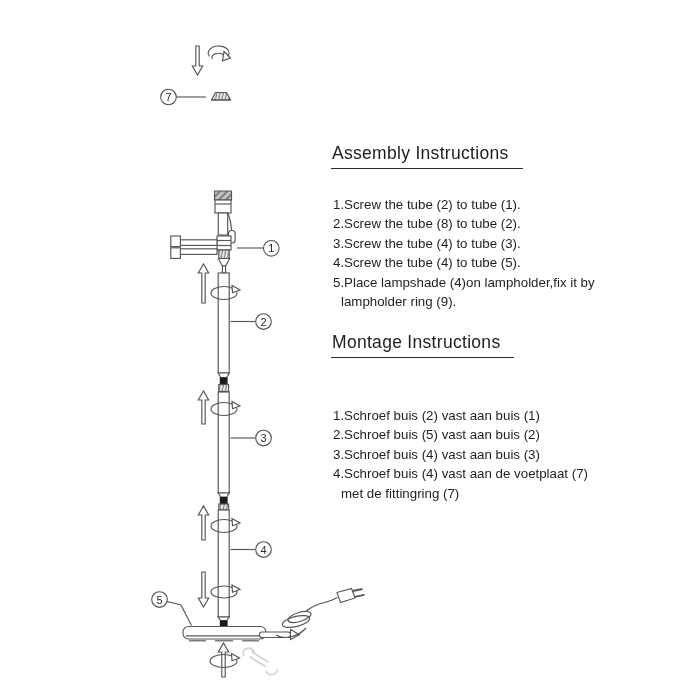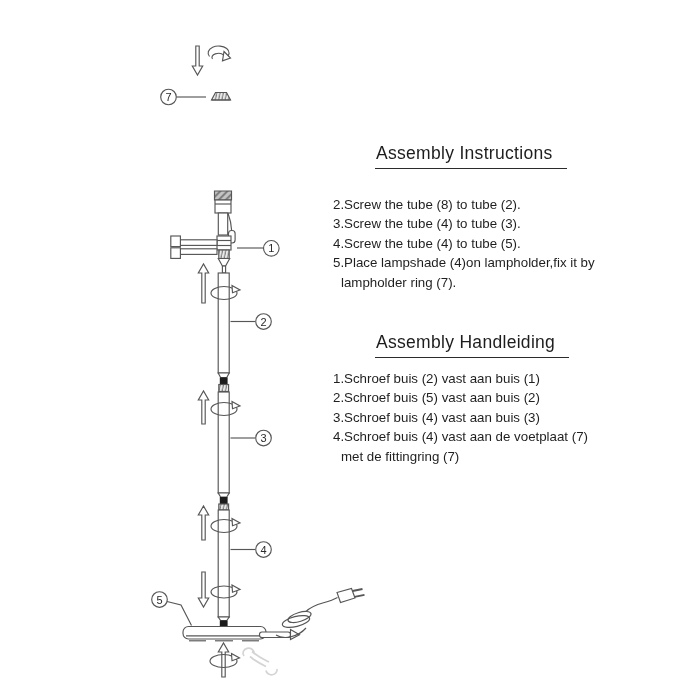--- a/index.html
+++ b/index.html
@@ -1,21 +1,21 @@
 <!DOCTYPE html>
 <html><head>
 <meta charset="utf-8">
 <style>
   html,body{margin:0;padding:0;background:#ffffff;}
   .stage{position:relative;width:700px;height:700px;background:#ffffff;overflow:hidden;
          font-family:"Liberation Sans","DejaVu Sans",sans-serif;}
   svg.diagram{position:absolute;left:0;top:0;}
   .text-section{position:absolute;}
   .sec-title{display:inline-block;font-size:17.5px;color:#1d1d1d;letter-spacing:.3px;
-             padding:0 14px 4px 1px;border-bottom:1.7px solid #2b2b2b;white-space:nowrap;margin-left:44px;}
+             padding:0 14px 4px 1px;border-bottom:1.7px solid #2b2b2b;white-space:nowrap;}
   .ilines{position:absolute;}
   .iline{font-size:13.3px;color:#1f1f1f;line-height:19.4px;white-space:nowrap;}
   .iline.cont{padding-left:8px;}
 </style>
 </head>
 <body>
 
 <div class="stage">
 
   <svg class="diagram" width="700" height="700" viewBox="0 0 700 700">
@@ -156,31 +156,32 @@
         <path d="M250,656.5 C255,661 260,663.5 266,666.5"></path>
         <path d="M266,670.5 a5.5,5 0 1 0 11,-1.5"></path>
       </g>
     </g>
   </svg>
 
   <div class="text-section" style="left:331px;top:143px;">
     <span class="sec-title">Assembly Instructions</span>
   </div>
   <div class="ilines" style="left:333px;top:195px;">
+    <div class="iline">1.Screw the tube (2) to tube (1).</div>
     <div class="iline">2.Screw the tube (8) to tube (2).</div>
     <div class="iline">3.Screw the tube (4) to tube (3).</div>
     <div class="iline">4.Screw the tube (4) to tube (5).</div>
     <div class="iline">5.Place lampshade (4)on lampholder,fix it by</div>
-    <div class="iline cont">lampholder ring (7).</div>
+    <div class="iline cont">lampholder ring (9).</div>
   </div>
 
   <div class="text-section" style="left:331px;top:332px;">
-    <span class="sec-title">Assembly Handleiding</span>
+    <span class="sec-title">Montage Instructions</span>
   </div>
-  <div class="ilines" style="left:333px;top:369px;">
+  <div class="ilines" style="left:333px;top:406px;">
     <div class="iline">1.Schroef buis (2) vast aan buis (1)</div>
     <div class="iline">2.Schroef buis (5) vast aan buis (2)</div>
     <div class="iline">3.Schroef buis (4) vast aan buis (3)</div>
     <div class="iline">4.Schroef buis (4) vast aan de voetplaat (7)</div>
     <div class="iline cont">met de fittingring (7)</div>
   </div>
 
 </div>
 
 </body></html>

